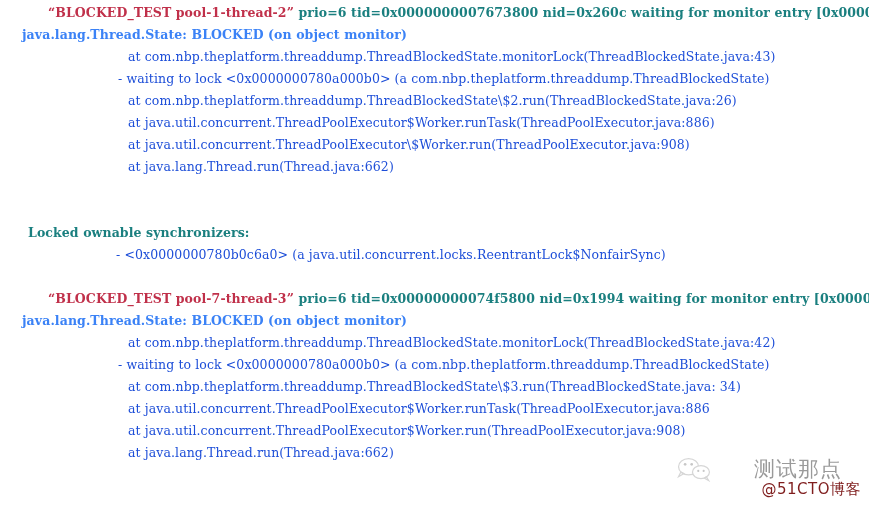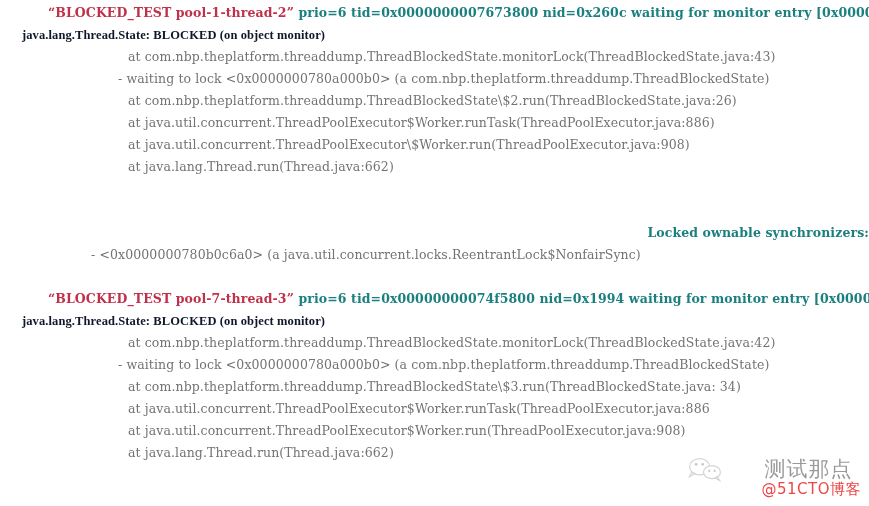--- a/index.html
+++ b/index.html
@@ -48,68 +48,67 @@
     color: #c0304a;
     font-weight: bold;
     margin-left: 44px;
   }
   .hdr .rest {
     color: #1a7f7f;
     font-weight: bold;
   }
 
   .state {
-    color: #0f172a;
+    color: #3b82f6;
     font-weight: bold;
-    font-family: Liberation Serif, serif;
   }
 
   .los {
     color: #1a7f7f;
     font-weight: bold;
   }
 
   .frame, .lock, .sync {
-    color: #737373;
+    color: #1d4ed8;
   }
 
   
   #watermark {
     position: absolute;
     right: 6px;
     bottom: 2px;
     width: 186px;
     height: 50px;
     pointer-events: none;
     user-select: none;
   }
   #watermark .wm-row {
     display: flex;
     align-items: center;
-    justify-content: center;
+    justify-content: flex-start;
     height: 30px;
     gap: 38px;
   }
   #watermark .wm-logo {
     width: 34px;
     height: 26px;
     margin-right: 5px;
     opacity: 0.55;
   }
   #watermark .wm-text {
     font-size: 21px;
     color: #9a9a9a;
     font-family: "DejaVu Sans", "Liberation Sans", sans-serif;
     letter-spacing: 1px;
     white-space: nowrap;
   }
   #watermark .wm-sub {
     text-align: right;
     font-size: 15px;
-    color: #ef4444;
+    color: #7f1d1d;
     font-family: "DejaVu Sans", "Liberation Sans", sans-serif;
     letter-spacing: 0.5px;
     margin-top: -4px;
     padding-right: 2px;
     white-space: nowrap;
   }
 </style>
 </head>
 <body>
 
@@ -117,22 +116,22 @@
     <div class="line hdr" style="padding-left: 4px;"><span class="name">“BLOCKED_TEST pool-1-thread-2”</span><span class="rest"> prio=6 tid=0x0000000007673800 nid=0x260c waiting for monitor entry [0x0000000008abf000]</span></div>
     <div class="line state" style="padding-left: 22px;">java.lang.Thread.State: BLOCKED (on object monitor)</div>
     <div class="line frame" style="padding-left: 128px;">at com.nbp.theplatform.threaddump.ThreadBlockedState.monitorLock(ThreadBlockedState.java:43)</div>
     <div class="line lock" style="padding-left: 118px;">- waiting to lock &lt;0x0000000780a000b0&gt; (a com.nbp.theplatform.threaddump.ThreadBlockedState)</div>
     <div class="line frame" style="padding-left: 128px;">at com.nbp.theplatform.threaddump.ThreadBlockedState\$2.run(ThreadBlockedState.java:26)</div>
     <div class="line frame" style="padding-left: 128px;">at java.util.concurrent.ThreadPoolExecutor$Worker.runTask(ThreadPoolExecutor.java:886)</div>
     <div class="line frame" style="padding-left: 128px;">at java.util.concurrent.ThreadPoolExecutor\$Worker.run(ThreadPoolExecutor.java:908)</div>
     <div class="line frame" style="padding-left: 128px;">at java.lang.Thread.run(Thread.java:662)</div>
     <div class="line blank" style="padding-left: 0px;"> </div>
     <div class="line blank" style="padding-left: 0px;"> </div>
-    <div class="line los" style="padding-left: 22px; text-align: right;">Locked ownable synchronizers:</div>
-    <div class="line sync" style="padding-left: 91px;">- &lt;0x0000000780b0c6a0&gt; (a java.util.concurrent.locks.ReentrantLock$NonfairSync)</div>
+    <div class="line los" style="padding-left: 28px;">Locked ownable synchronizers:</div>
+    <div class="line sync" style="padding-left: 116px;">- &lt;0x0000000780b0c6a0&gt; (a java.util.concurrent.locks.ReentrantLock$NonfairSync)</div>
     <div class="line blank" style="padding-left: 0px;"> </div>
     <div class="line hdr" style="padding-left: 4px;"><span class="name">“BLOCKED_TEST pool-7-thread-3”</span><span class="rest"> prio=6 tid=0x00000000074f5800 nid=0x1994 waiting for monitor entry [0x0000000008bbf000]</span></div>
     <div class="line state" style="padding-left: 22px;">java.lang.Thread.State: BLOCKED (on object monitor)</div>
     <div class="line frame" style="padding-left: 128px;">at com.nbp.theplatform.threaddump.ThreadBlockedState.monitorLock(ThreadBlockedState.java:42)</div>
     <div class="line lock" style="padding-left: 118px;">- waiting to lock &lt;0x0000000780a000b0&gt; (a com.nbp.theplatform.threaddump.ThreadBlockedState)</div>
     <div class="line frame" style="padding-left: 128px;">at com.nbp.theplatform.threaddump.ThreadBlockedState\$3.run(ThreadBlockedState.java: 34)</div>
     <div class="line frame" style="padding-left: 128px;">at java.util.concurrent.ThreadPoolExecutor$Worker.runTask(ThreadPoolExecutor.java:886</div>
     <div class="line frame" style="padding-left: 128px;">at java.util.concurrent.ThreadPoolExecutor$Worker.run(ThreadPoolExecutor.java:908)</div>
     <div class="line frame" style="padding-left: 128px;">at java.lang.Thread.run(Thread.java:662)</div>
     <div class="line blank" style="padding-left: 0px;"> </div>

